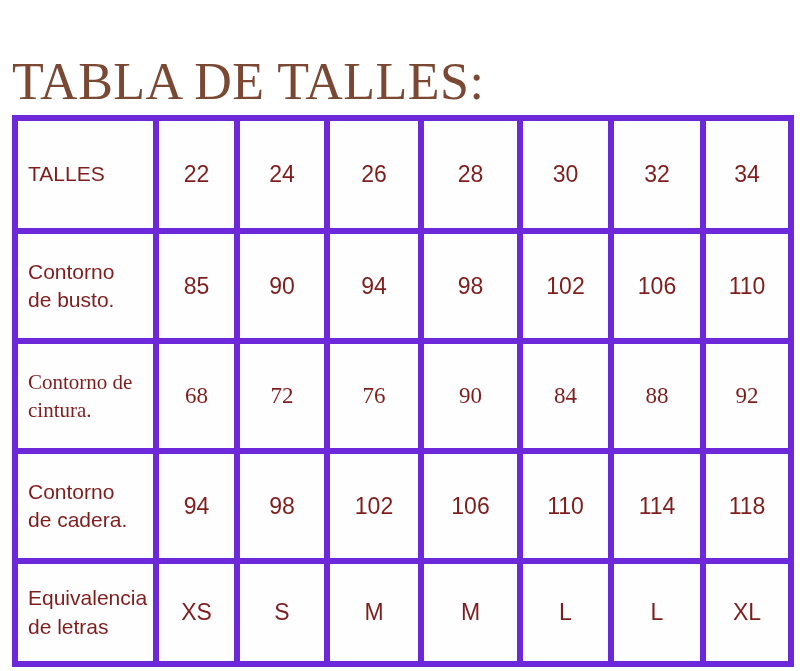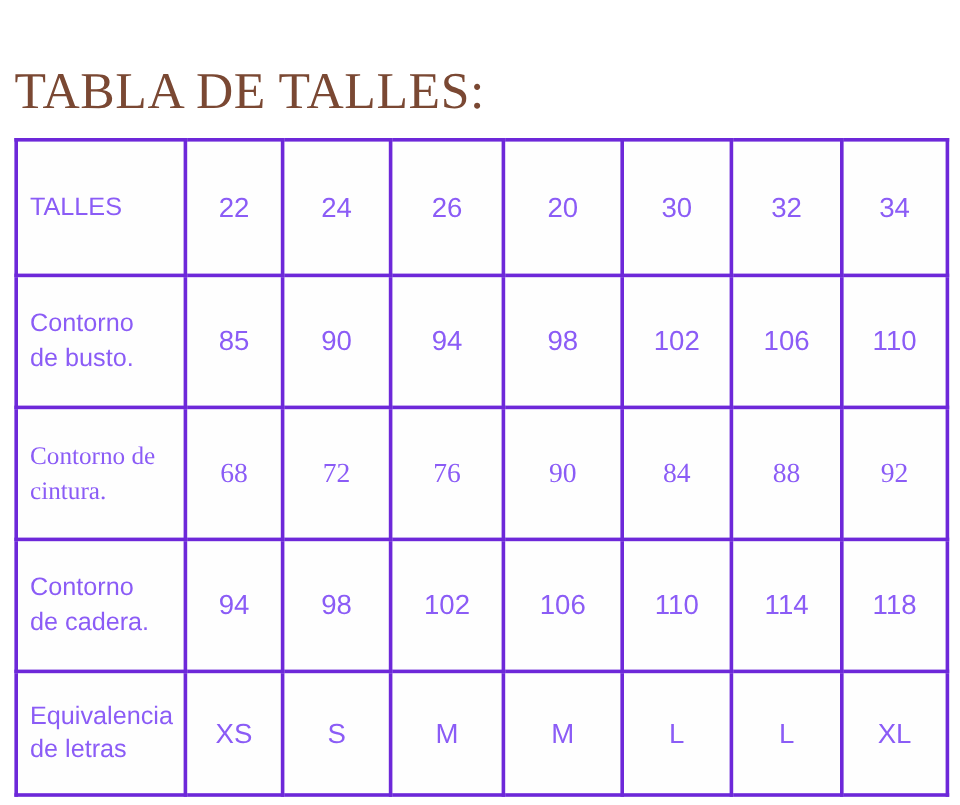--- a/index.html
+++ b/index.html
@@ -15,36 +15,36 @@
     width: 800px;
     height: 671px;
     background: #ffffff;
   }
   .page-title {
     position: absolute;
     left: 12px;
     top: 52px;
     font-family: "Liberation Serif", serif;
     font-weight: 400;
-    font-size: 43px;
+    font-size: 52px;
     letter-spacing: 0.5px;
     color: #7a4833;
     white-space: nowrap;
   }
   table.size-table {
     position: absolute;
     left: 12px;
     top: 115px;
     width: 776px;
     border-collapse: collapse;
     table-layout: fixed;
   }
   table.size-table td {
-    border: 3px solid #6d28d9;
-    color: #8b5cf6;
+    border: 6px solid #6d28d9;
+    color: #7f1d1d;
     font-size: 23px;
     text-align: center;
     vertical-align: middle;
     background: #fefefe;
   }
   table.size-table td.label-cell {
     text-align: left;
     font-size: 21px;
     padding-left: 10px;
     padding-right: 14px;
@@ -73,21 +73,21 @@
       <col style="width:91px">
       <col style="width:92px">
       <col style="width:88px">
     </colgroup>
     <tbody>
       <tr class="r1">
         <td class="label-cell">TALLES</td>
         <td>22</td>
         <td>24</td>
         <td>26</td>
-        <td>20</td>
+        <td>28</td>
         <td>30</td>
         <td>32</td>
         <td>34</td>
       </tr>
       <tr class="r2">
         <td class="label-cell">Contorno de busto.</td>
         <td>85</td>
         <td>90</td>
         <td>94</td>
         <td>98</td>

